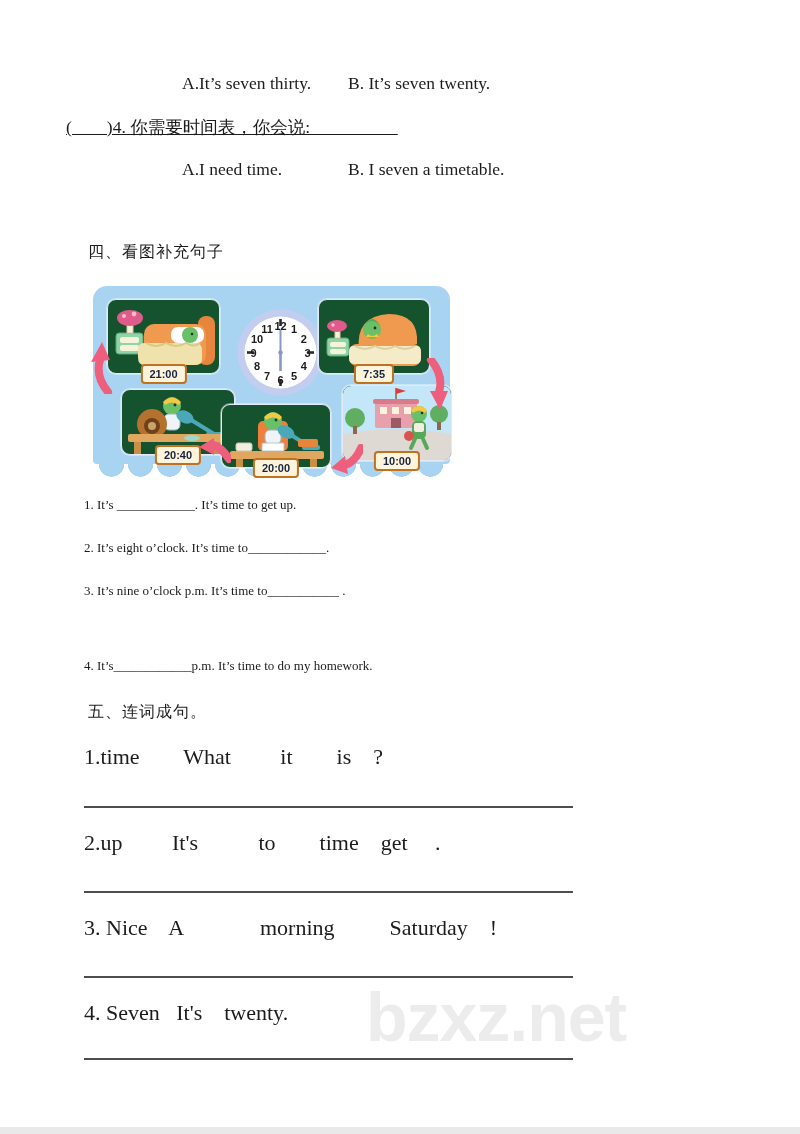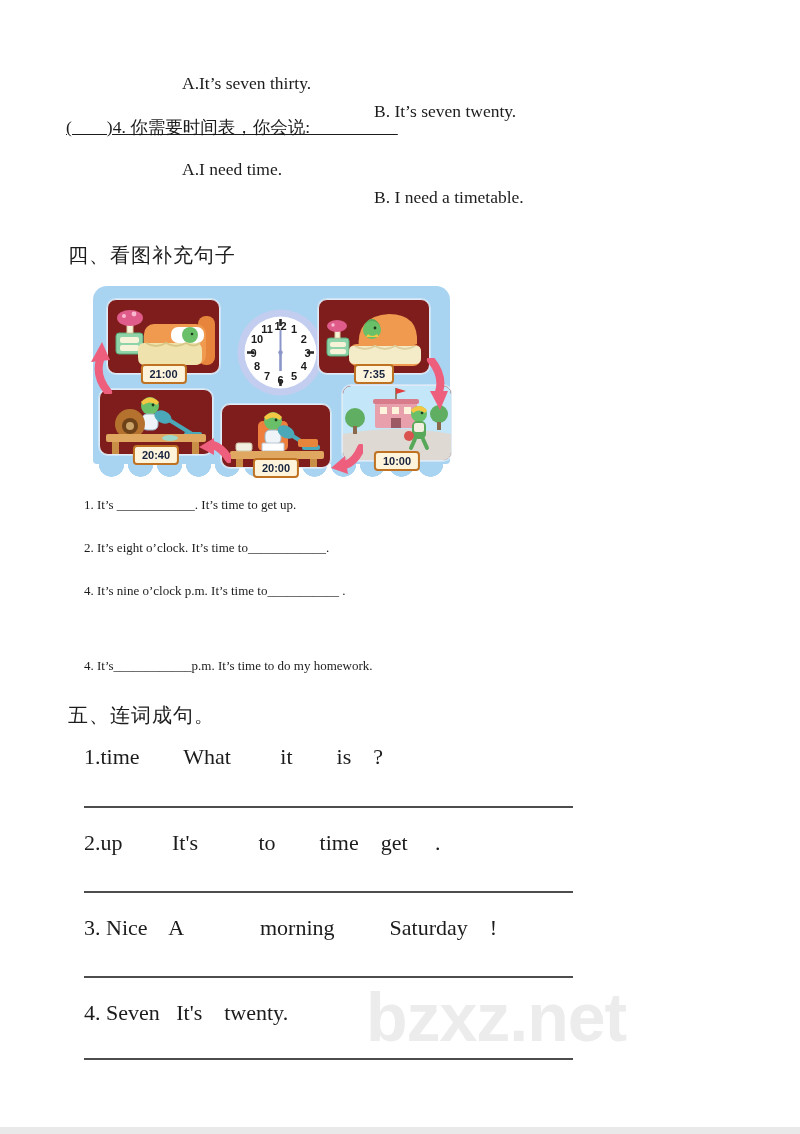--- a/index.html
+++ b/index.html
@@ -2,34 +2,34 @@
 <html><head>
 <meta charset="utf-8">
 <style>
   html,body { margin:0; padding:0; background:#ffffff; }
   .page {
     position:relative; width:800px; height:1134px; background:#ffffff;
     font-family:"Liberation Serif", serif; color:#1c1c1c; overflow:hidden;
   }
   .opt-row { position:absolute; left:0; width:800px; height:22px; font-size:17.5px; }
   .opt-a { position:absolute; left:149px; white-space:pre;margin-left:33px; }
-  .opt-b { position:absolute; left:374px; white-space:pre;margin-top:28px; }
+  .opt-b { position:absolute; left:348px; white-space:pre; }
   .q4-prompt { position:absolute; left:66px; font-size:17.5px; white-space:pre;text-decoration:underline; }
-  .sec-title { position:absolute; left:68px; font-size:20px; letter-spacing:1px; }
+  .sec-title { position:absolute; left:88px; font-size:16px; letter-spacing:1px; }
   .sentence  { position:absolute; left:84px; font-size:13px; white-space:pre; }
   .word-row  { position:absolute; left:84px; font-size:22px; white-space:pre; }
   .blank-line { position:absolute; left:84px; width:489px; height:0; border-top:2px solid #4d4d4d; }
 
   
   .panel { position:absolute; left:93px; top:286px; width:357px; height:178px;
            background:#a9d4f1; border-radius:14px 14px 4px 4px; }
   .scallop { position:absolute; top:100%; left:4px; right:4px; height:13px;
              background-image:radial-gradient(circle at 50% 0, #a9d4f1 12.5px, rgba(0,0,0,0) 13px);
              background-size:29px 13px; background-repeat:repeat-x; }
-  .card { position:absolute; background:#7f1d1d; border:1px solid #e2ebf5;
+  .card { position:absolute; background:#14532d; border:1px solid #e2ebf5;
           border-radius:9px; overflow:visible; box-shadow:0 0 0 1px rgba(255,255,255,.4);text-decoration:underline; }
   .card svg.scene { position:absolute; inset:0; width:100%; height:100%; border-radius:8px; }
   .tlabel { position:absolute; left:50%; bottom:0; transform:translate(-50%,55%);
             background:#fdf4db; border:2px solid #bf7222; border-radius:4px;
             padding:0 7px; font-family:"Liberation Sans", sans-serif; font-weight:bold;
             font-size:11px; line-height:16px; color:#17233f; white-space:nowrap; z-index:3; }
   .clock { position:absolute; left:143px; top:22px; width:89px; height:89px; }
   .arrow { position:absolute; z-index:2; }
 
   .wm { position:absolute; left:366px; top:978px; width:360px;
@@ -47,21 +47,21 @@
 
   <div class="opt-row over" style="top:73px">
     <span class="opt-a">A.It’s seven thirty.</span>
     <span class="opt-b">B. It’s seven twenty.</span>
   </div>
 
   <div class="q4-prompt over" style="top:115px">(        )4. 你需要时间表，你会说:__________</div>
 
   <div class="opt-row over" style="top:159px">
     <span class="opt-a">A.I need time.</span>
-    <span class="opt-b">B. I need a timetable.</span>
+    <span class="opt-b">B. I seven a timetable.</span>
   </div>
 
   <div class="sec-title over" style="top:242px">四、看图补充句子</div>
 
   <div class="panel over">
     <div class="scallop"></div>
 
     <div class="card" style="left:14px;top:13px;width:111px;height:73px">
       <svg class="scene" viewBox="0 0 111 73">
         <rect x="8" y="33" width="27" height="21" rx="3" fill="#8fd4a8" stroke="#5aa878"></rect>
@@ -121,21 +121,21 @@
         <circle cx="53" cy="30" r="9" fill="#6abf69"></circle>
         <path d="M49 34 q4 4 9 0 l2 3 h-13 z" fill="#f4c842"></path>
         <circle cx="56" cy="28" r="1.4" fill="#1c3b1c"></circle>
         <rect x="30" y="44" width="72" height="22" rx="8" fill="#ef9a4f"></rect>
         <path d="M34 46 h64 q4 0 4 6 v6 q0 6 -6 6 h-60 q-6 0 -6 -6 v-6 q0 -6 4 -6 z" fill="#f4ecc8"></path>
         <path d="M36 46 q10 6 20 0 q10 6 20 0 q10 6 20 0" fill="none" stroke="#ddd0a0" stroke-width="2"></path>
       </svg>
       <div class="tlabel">7:35</div>
     </div>
 
-    <div class="card" style="left:6px;top:103px;width:112px;height:64px">
+    <div class="card" style="left:28px;top:103px;width:112px;height:64px">
       <svg class="scene" viewBox="0 0 112 64">
         <circle cx="50" cy="16" r="9" fill="#6abf69"></circle>
         <path d="M41 12 q9 -9 18 0 l-2 3 q-7 -5 -14 0 z" fill="#f4c842"></path>
         <circle cx="53" cy="15" r="1.4" fill="#1c3b1c"></circle>
         <rect x="42" y="24" width="16" height="16" rx="5" fill="#eef4f7" stroke="#9db7c6"></rect>
         <circle cx="30" cy="34" r="15" fill="#b5722f"></circle>
         <circle cx="30" cy="36" r="8" fill="#6e4218"></circle>
         <circle cx="30" cy="36" r="4" fill="#caa36a"></circle>
         <path d="M92 44 L66 28" stroke="#4aa8b8" stroke-width="4" stroke-linecap="round"></path>
         <ellipse cx="63" cy="27" rx="9" ry="6" fill="#4aa8b8" transform="rotate(25 63 27)"></ellipse>
@@ -208,21 +208,21 @@
       <path d="M14 12 L0 24 L17 30 Z" fill="#ee5e7d"></path>
     </svg>
     <svg class="arrow" style="left:106px;top:152px;width:32px;height:27px" viewBox="0 0 32 27">
       <path d="M30 21 Q22 9 14 7" stroke="#ee5e7d" stroke-width="8" fill="none" stroke-linecap="round"></path>
       <path d="M15 0 L0 9 L15 17 Z" fill="#ee5e7d"></path>
     </svg>
   </div>
 
   <div class="sentence over" style="top:497px">1. It’s ____________. It’s time to get up.</div>
   <div class="sentence over" style="top:540px">2. It’s eight o’clock. It’s time to____________.</div>
-  <div class="sentence over" style="top:583px">4. It’s nine o’clock p.m. It’s time to___________ .</div>
+  <div class="sentence over" style="top:583px">3. It’s nine o’clock p.m. It’s time to___________ .</div>
   <div class="sentence over" style="top:658px">4. It’s____________p.m. It’s time to do my homework.</div>
 
   <div class="sec-title over" style="top:702px">五、连词成句。</div>
 
   <div class="word-row over" style="top:744px">1.time        What         it        is    ?</div>
   <div class="blank-line over" style="top:806px"></div>
 
   <div class="word-row over" style="top:830px">2.up         It's           to        time    get     .</div>
   <div class="blank-line over" style="top:891px"></div>
 

